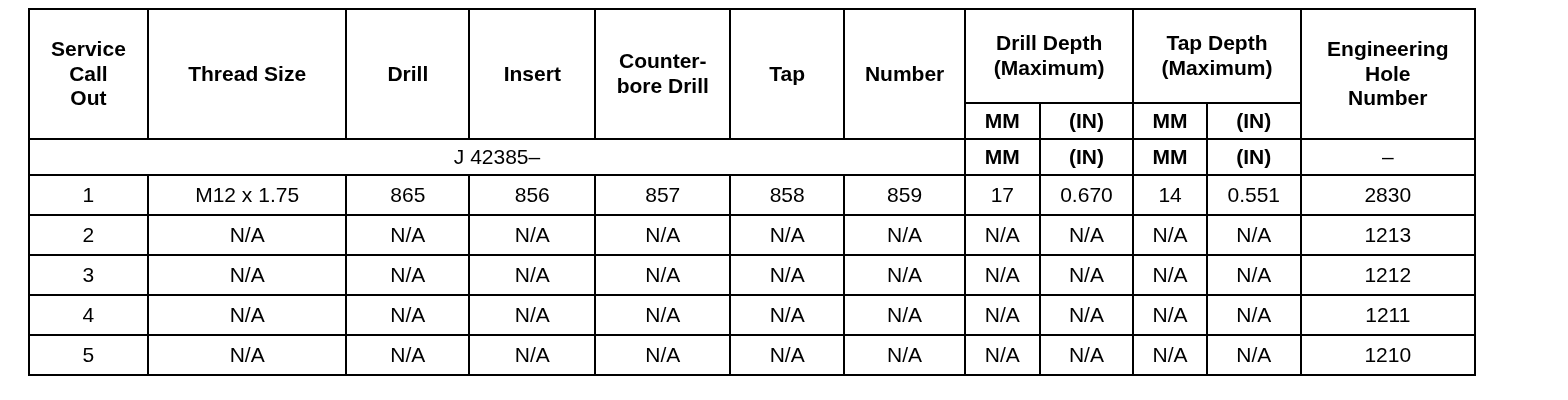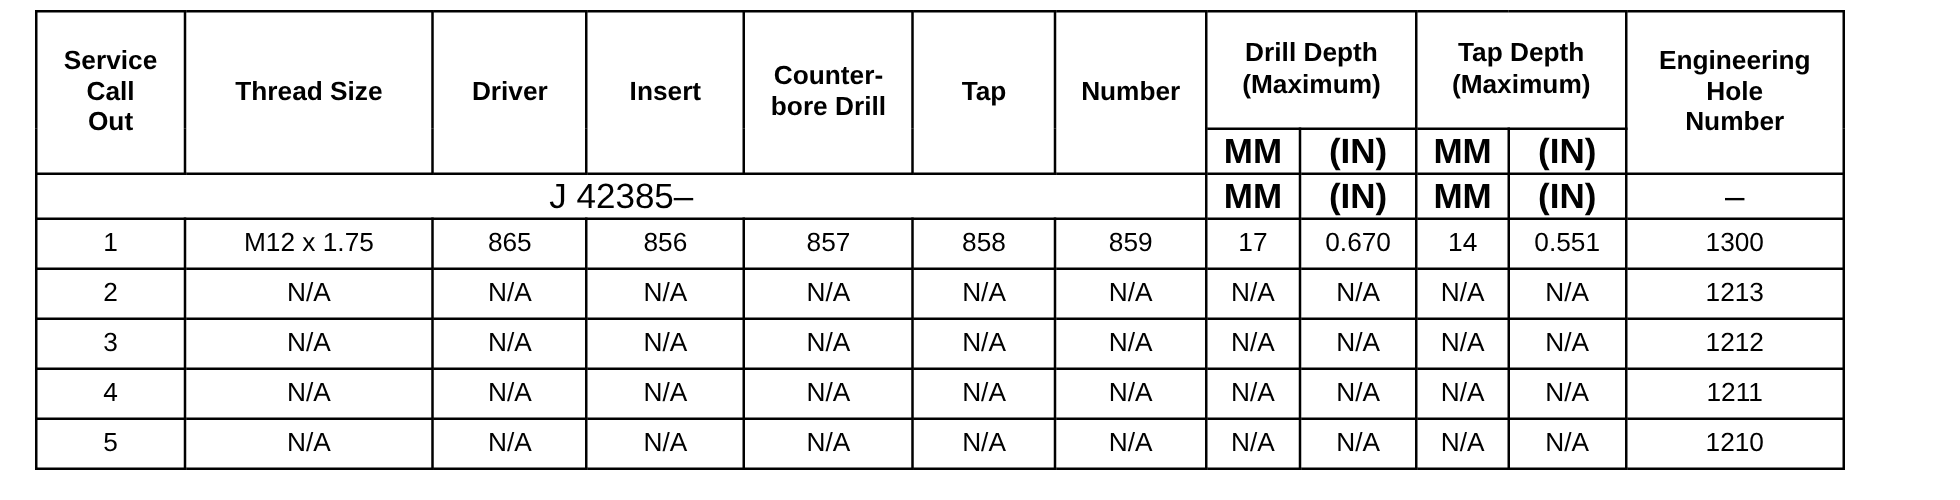--- a/index.html
+++ b/index.html
@@ -47,21 +47,21 @@
     height: 92px;
     font-size: 21px;
     font-weight: bold;
   }
   tr.head th .stack {
     display: block;
   }
   
   tr.sub td {
     height: 34px;
-    font-size: 28px;
+    font-size: 21px;
     font-weight: normal;
   }
   tr.sub td.jnum {
     font-weight: normal;
   }
   tr.sub td.unit {
     font-weight: bold;
   }
   
   tr.data td {
@@ -109,21 +109,21 @@
         <tr class="head">
           <th rowspan="2">
             <span class="stack">Service</span>
             <span class="stack">Call</span>
             <span class="stack">Out</span>
           </th>
           <th rowspan="2">
             <span class="stack">Thread Size</span>
           </th>
           <th rowspan="2">
-            <span class="stack">Driver</span>
+            <span class="stack">Drill</span>
           </th>
           <th rowspan="2">
             <span class="stack">Insert</span>
           </th>
           <th rowspan="2">
             <span class="stack">Counter-</span>
             <span class="stack">bore Drill</span>
           </th>
           <th rowspan="2">
             <span class="stack">Tap</span>
@@ -166,21 +166,21 @@
           <td>M12 x 1.75</td>
           <td>865</td>
           <td>856</td>
           <td>857</td>
           <td>858</td>
           <td>859</td>
           <td>17</td>
           <td>0.670</td>
           <td>14</td>
           <td>0.551</td>
-          <td>1300</td>
+          <td>2830</td>
         </tr>
         <tr class="data">
           <td>2</td>
           <td>N/A</td>
           <td>N/A</td>
           <td>N/A</td>
           <td>N/A</td>
           <td>N/A</td>
           <td>N/A</td>
           <td>N/A</td>

